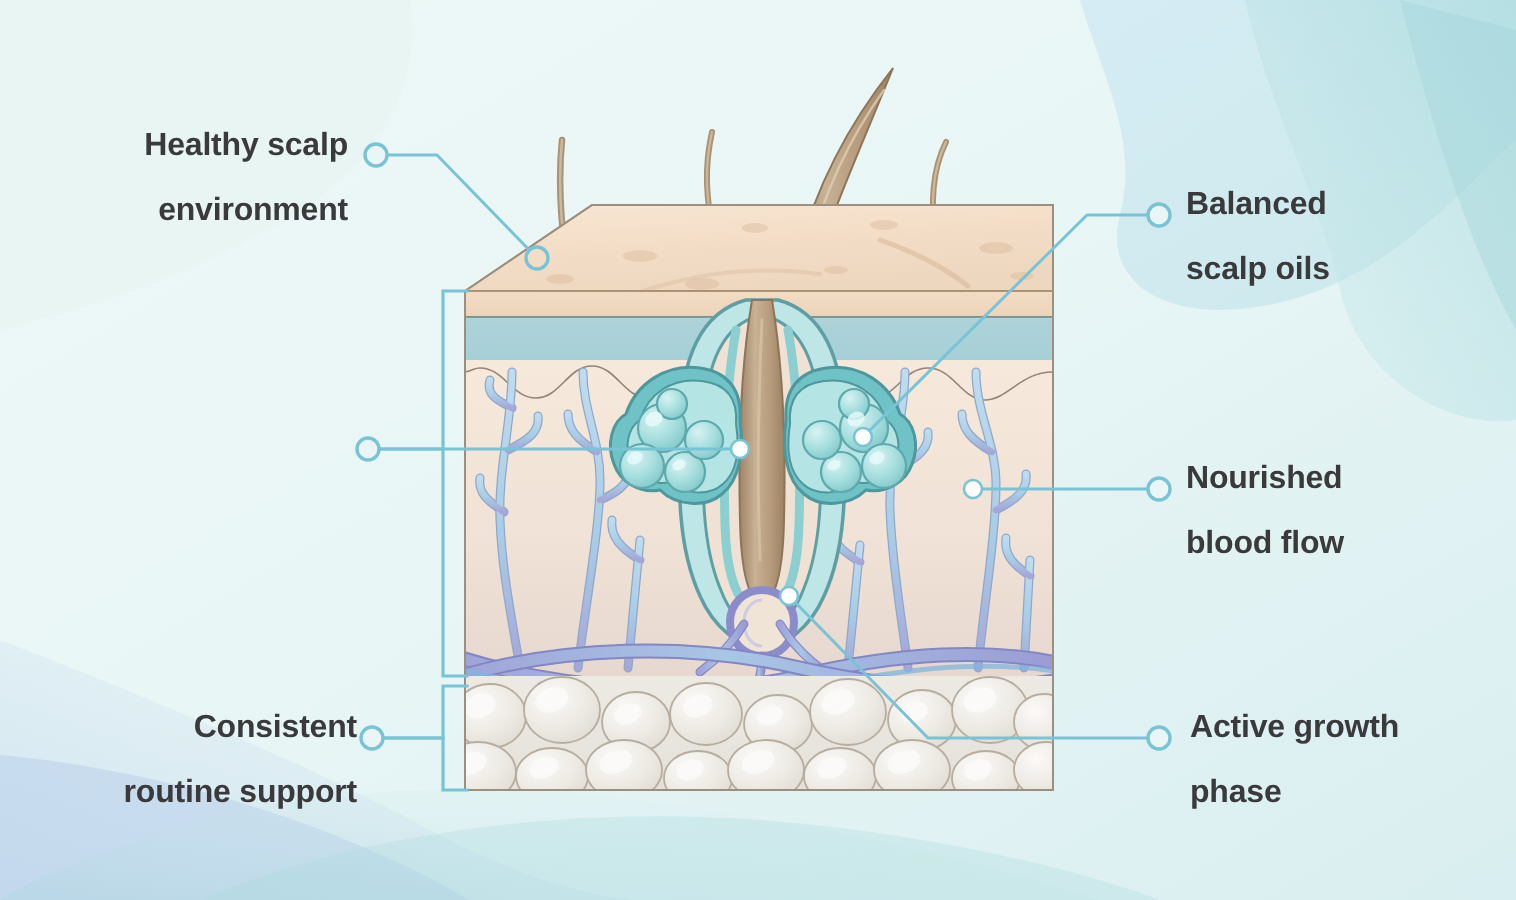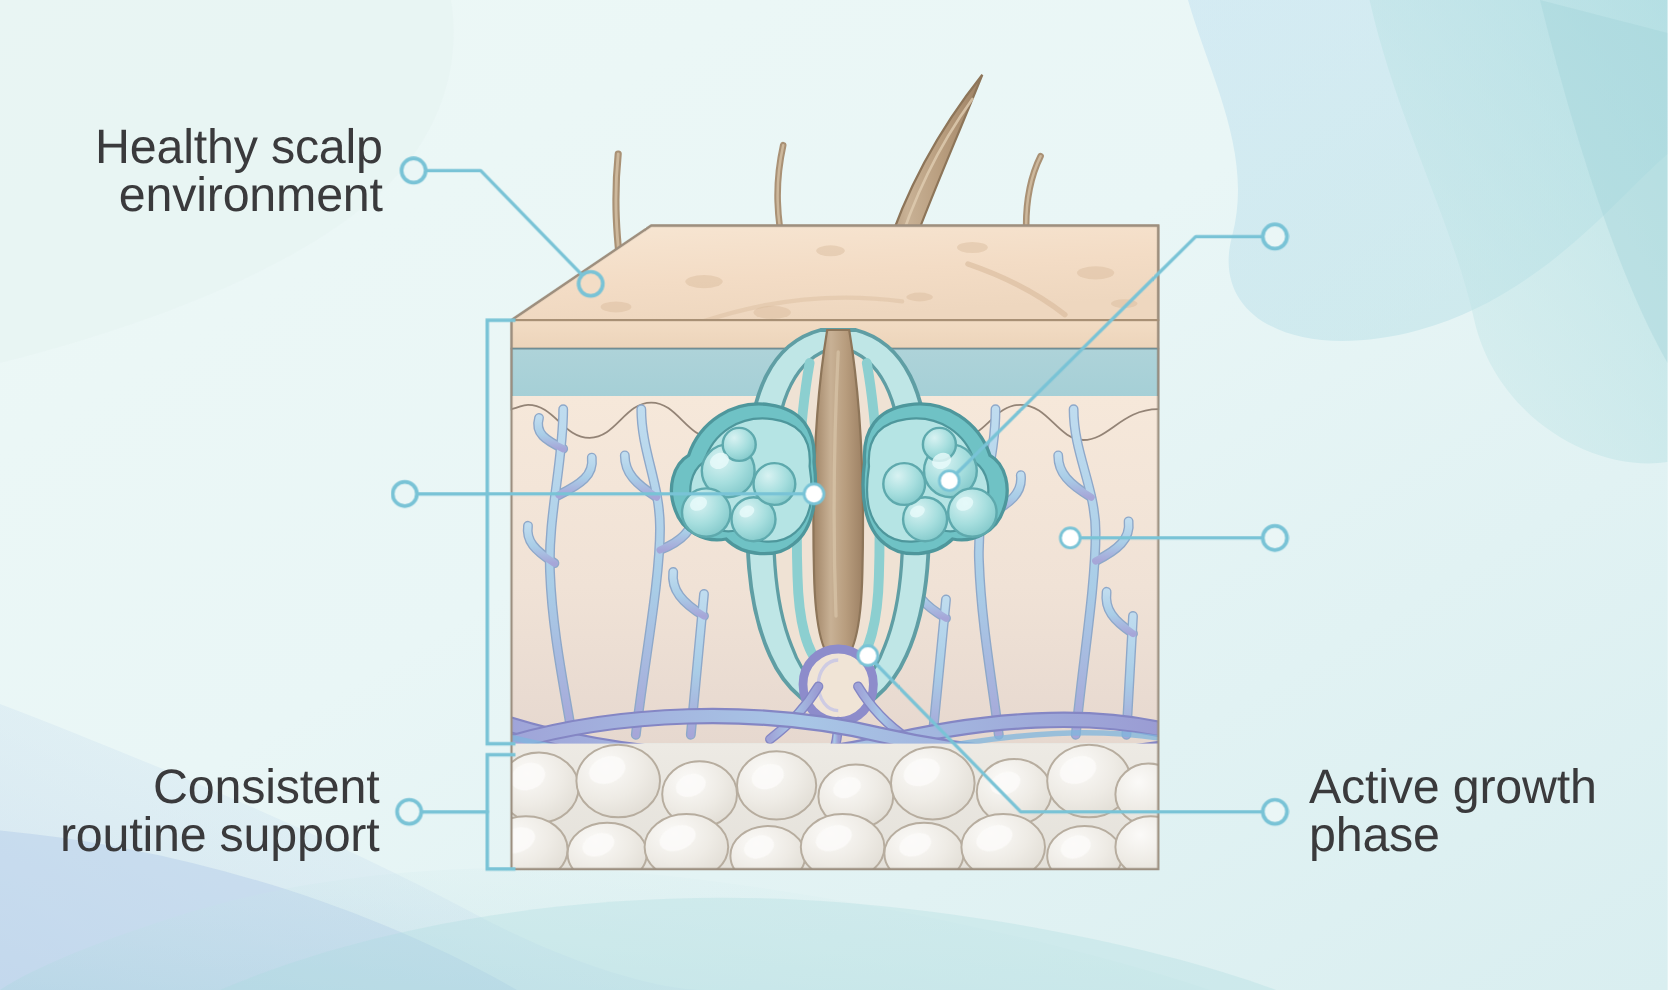--- a/index.html
+++ b/index.html
@@ -7,23 +7,23 @@
     width:1516px;height:900px;overflow:hidden;
     font-family:"Liberation Sans","DejaVu Sans",sans-serif;
     background:#eaf6f6;
   }
   #stage{position:relative;width:1516px;height:900px;overflow:hidden;}
   #bg{position:absolute;left:0;top:0;width:1516px;height:900px;}
   #art{position:absolute;left:0;top:0;width:1516px;height:900px;}
   .lbl{
     position:absolute;
     color:#3a3a3c;
-    font-size:44px;
-    line-height:44px;
-    font-weight:400;
+    font-size:32px;
+    line-height:65px;
+    font-weight:700;
     letter-spacing:-0.2px;
     white-space:pre-line;
     text-rendering:geometricPrecision;
   }
   .lbl.r{text-align:left;}
   .lbl.l{text-align:right;}
 </style>
 </head>
 <body>
 
@@ -416,21 +416,25 @@
         <circle cx="1159" cy="738" r="11" fill="#eaf6f6" stroke="#79c3d6" stroke-width="3.4"></circle>
         <circle cx="789" cy="596" r="9" fill="#ffffff" stroke="#79c3d6" stroke-width="2.6"></circle>
       </g>
     </g>
   </svg>
 
   <div class="lbl l" style="left:0;top:112px;width:348px;">Healthy scalp
 environment</div>
 
 
-  <div class="lbl l" style="left:0;top:694px;width:345px;">Consistent
+  <div class="lbl l" style="left:12px;top:694px;width:345px;">Consistent
 routine support</div>
 
-
+  <div class="lbl r" style="left:1186px;top:171px;width:330px;">Balanced
+scalp oils</div>
+
+  <div class="lbl r" style="left:1186px;top:445px;width:330px;">Nourished
+blood flow</div>
 
   <div class="lbl r" style="left:1190px;top:694px;width:330px;">Active growth
 phase</div>
 
 </div>
 
 </body></html>

